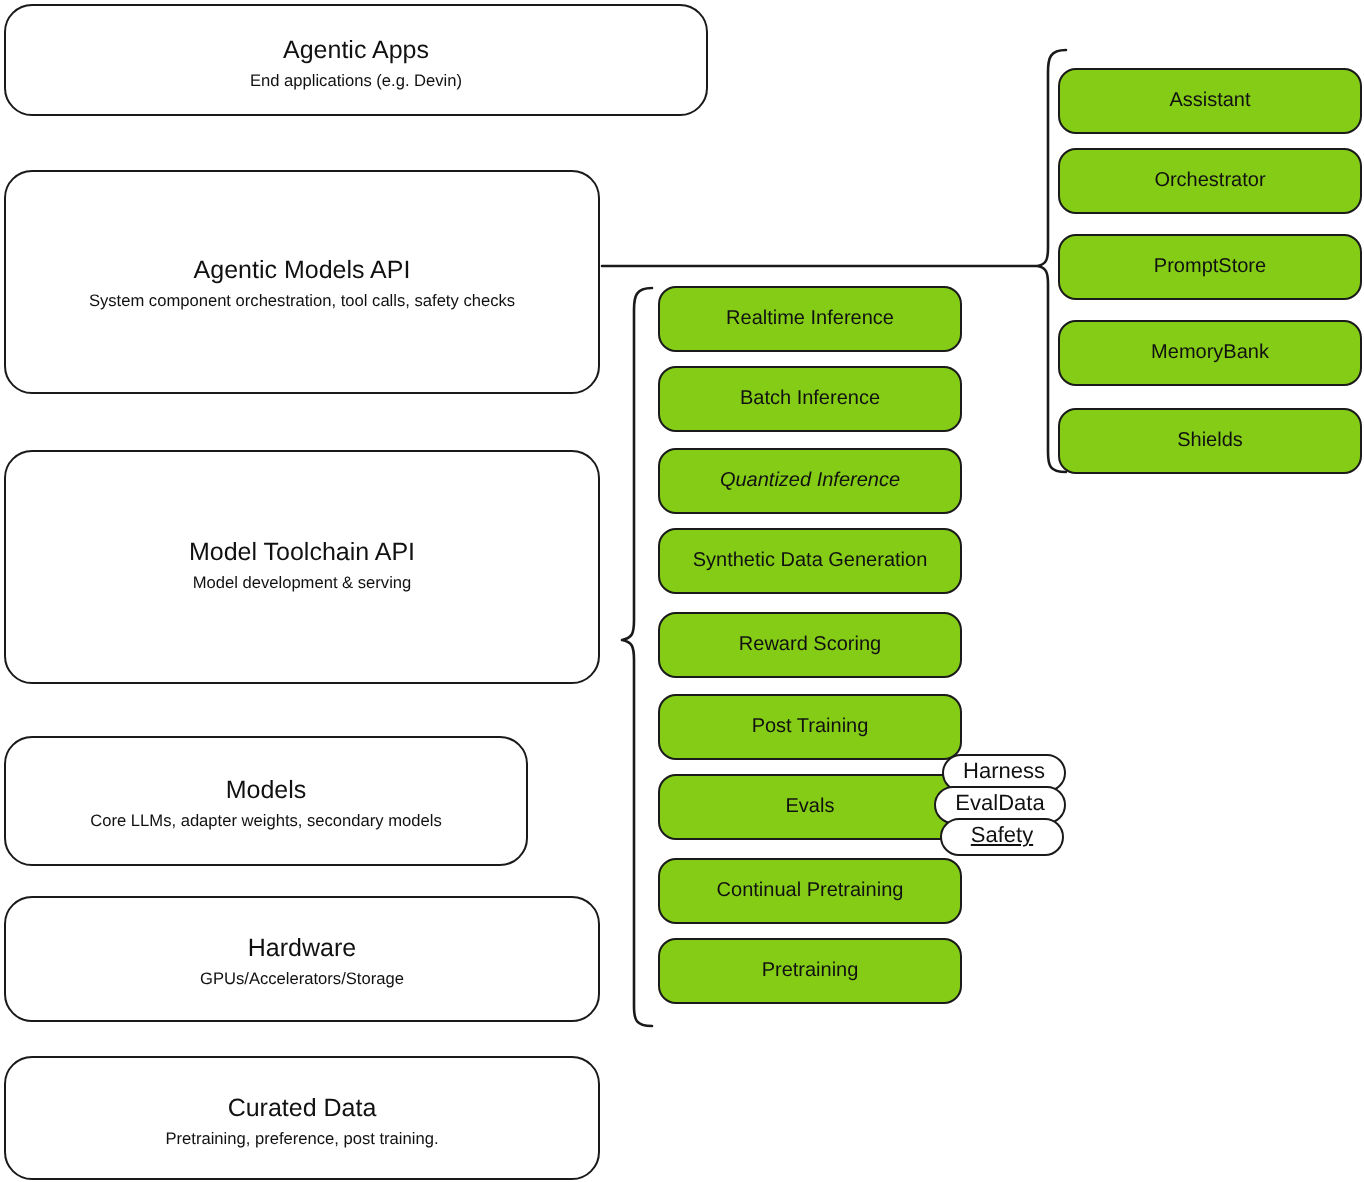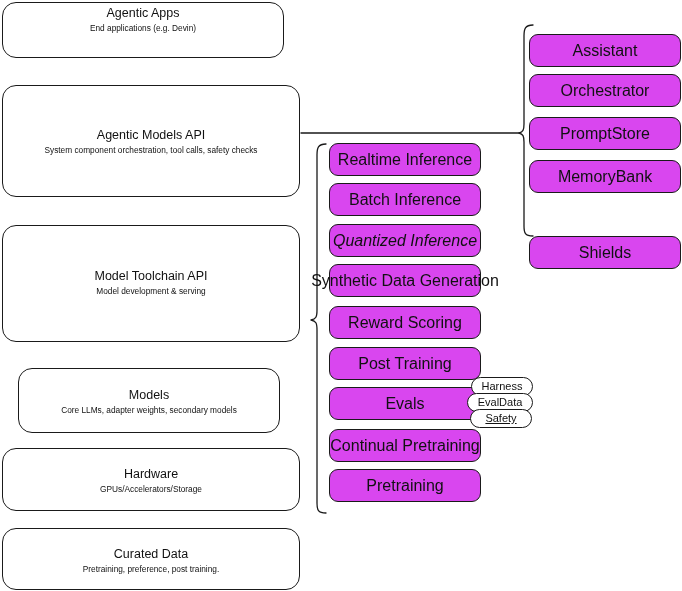--- a/index.html
+++ b/index.html
@@ -58,25 +58,25 @@
     flex-direction: column;
     align-items: center;
   }
 
   
   .chip {
     position: absolute;
     box-sizing: border-box;
     border: 1.3px solid #1a1a1a;
     border-radius: 9px;
-    background: #d946ef;
+    background: #84cc16;
     display: flex;
     align-items: center;
     justify-content: center;
-    font-size: 16px;
+    font-size: 10px;
     line-height: 14px;
     color: #111111;
     white-space: nowrap;
   }
 
   
   .badge {
     position: absolute;
     box-sizing: border-box;
     border: 1.3px solid #1a1a1a;
@@ -128,42 +128,42 @@
 
     <path d="M 326 144
              C 318 144, 317 148, 317 155
              L 317 310
              C 317 317, 316 319, 311 320
              C 316 321, 317 323, 317 330
              L 317 503
              C 317 510, 318 513, 326 513"></path>
   </svg>
 
-  <div class="layer-card text-shift-up" style="left:2px; top:2px; width:282px; height:56px; padding-top:2px;">
+  <div class="layer-card text-shift-up" style="left:2px; top:2px; width:352px; height:56px; padding-top:14px;">
     <div class="inner-text">
       <div class="layer-title">Agentic Apps</div>
       <div class="layer-sub">End applications (e.g. Devin)</div>
     </div>
   </div>
 
   <div class="layer-card text-shift-up" style="left:2px; top:85px; width:298px; height:112px; padding-top:41px;">
     <div class="inner-text">
       <div class="layer-title">Agentic Models API</div>
       <div class="layer-sub">System component orchestration, tool calls, safety checks</div>
     </div>
   </div>
 
   <div class="layer-card text-shift-up" style="left:2px; top:225px; width:298px; height:117px; padding-top:42px;">
     <div class="inner-text">
       <div class="layer-title">Model Toolchain API</div>
       <div class="layer-sub">Model development &amp; serving</div>
     </div>
   </div>
 
-  <div class="layer-card text-shift-up" style="left:18px; top:368px; width:262px; height:65px; padding-top:18px;">
+  <div class="layer-card text-shift-up" style="left:2px; top:368px; width:262px; height:65px; padding-top:18px;">
     <div class="inner-text">
       <div class="layer-title">Models</div>
       <div class="layer-sub">Core LLMs, adapter weights, secondary models</div>
     </div>
   </div>
 
   <div class="layer-card text-shift-up" style="left:2px; top:448px; width:298px; height:63px; padding-top:17px;">
     <div class="inner-text">
       <div class="layer-title">Hardware</div>
       <div class="layer-sub">GPUs/Accelerators/Storage</div>
@@ -220,17 +220,17 @@
   </div>
   <div class="chip" style="left:529px; top:74px; width:152px; height:33px;">
     <span>Orchestrator</span>
   </div>
   <div class="chip" style="left:529px; top:117px; width:152px; height:33px;">
     <span>PromptStore</span>
   </div>
   <div class="chip" style="left:529px; top:160px; width:152px; height:33px;">
     <span>MemoryBank</span>
   </div>
-  <div class="chip" style="left:529px; top:204px; width:152px; height:33px;margin-top:32px;">
+  <div class="chip" style="left:529px; top:204px; width:152px; height:33px;">
     <span>Shields</span>
   </div>
 
 </div>
 
 </body></html>

